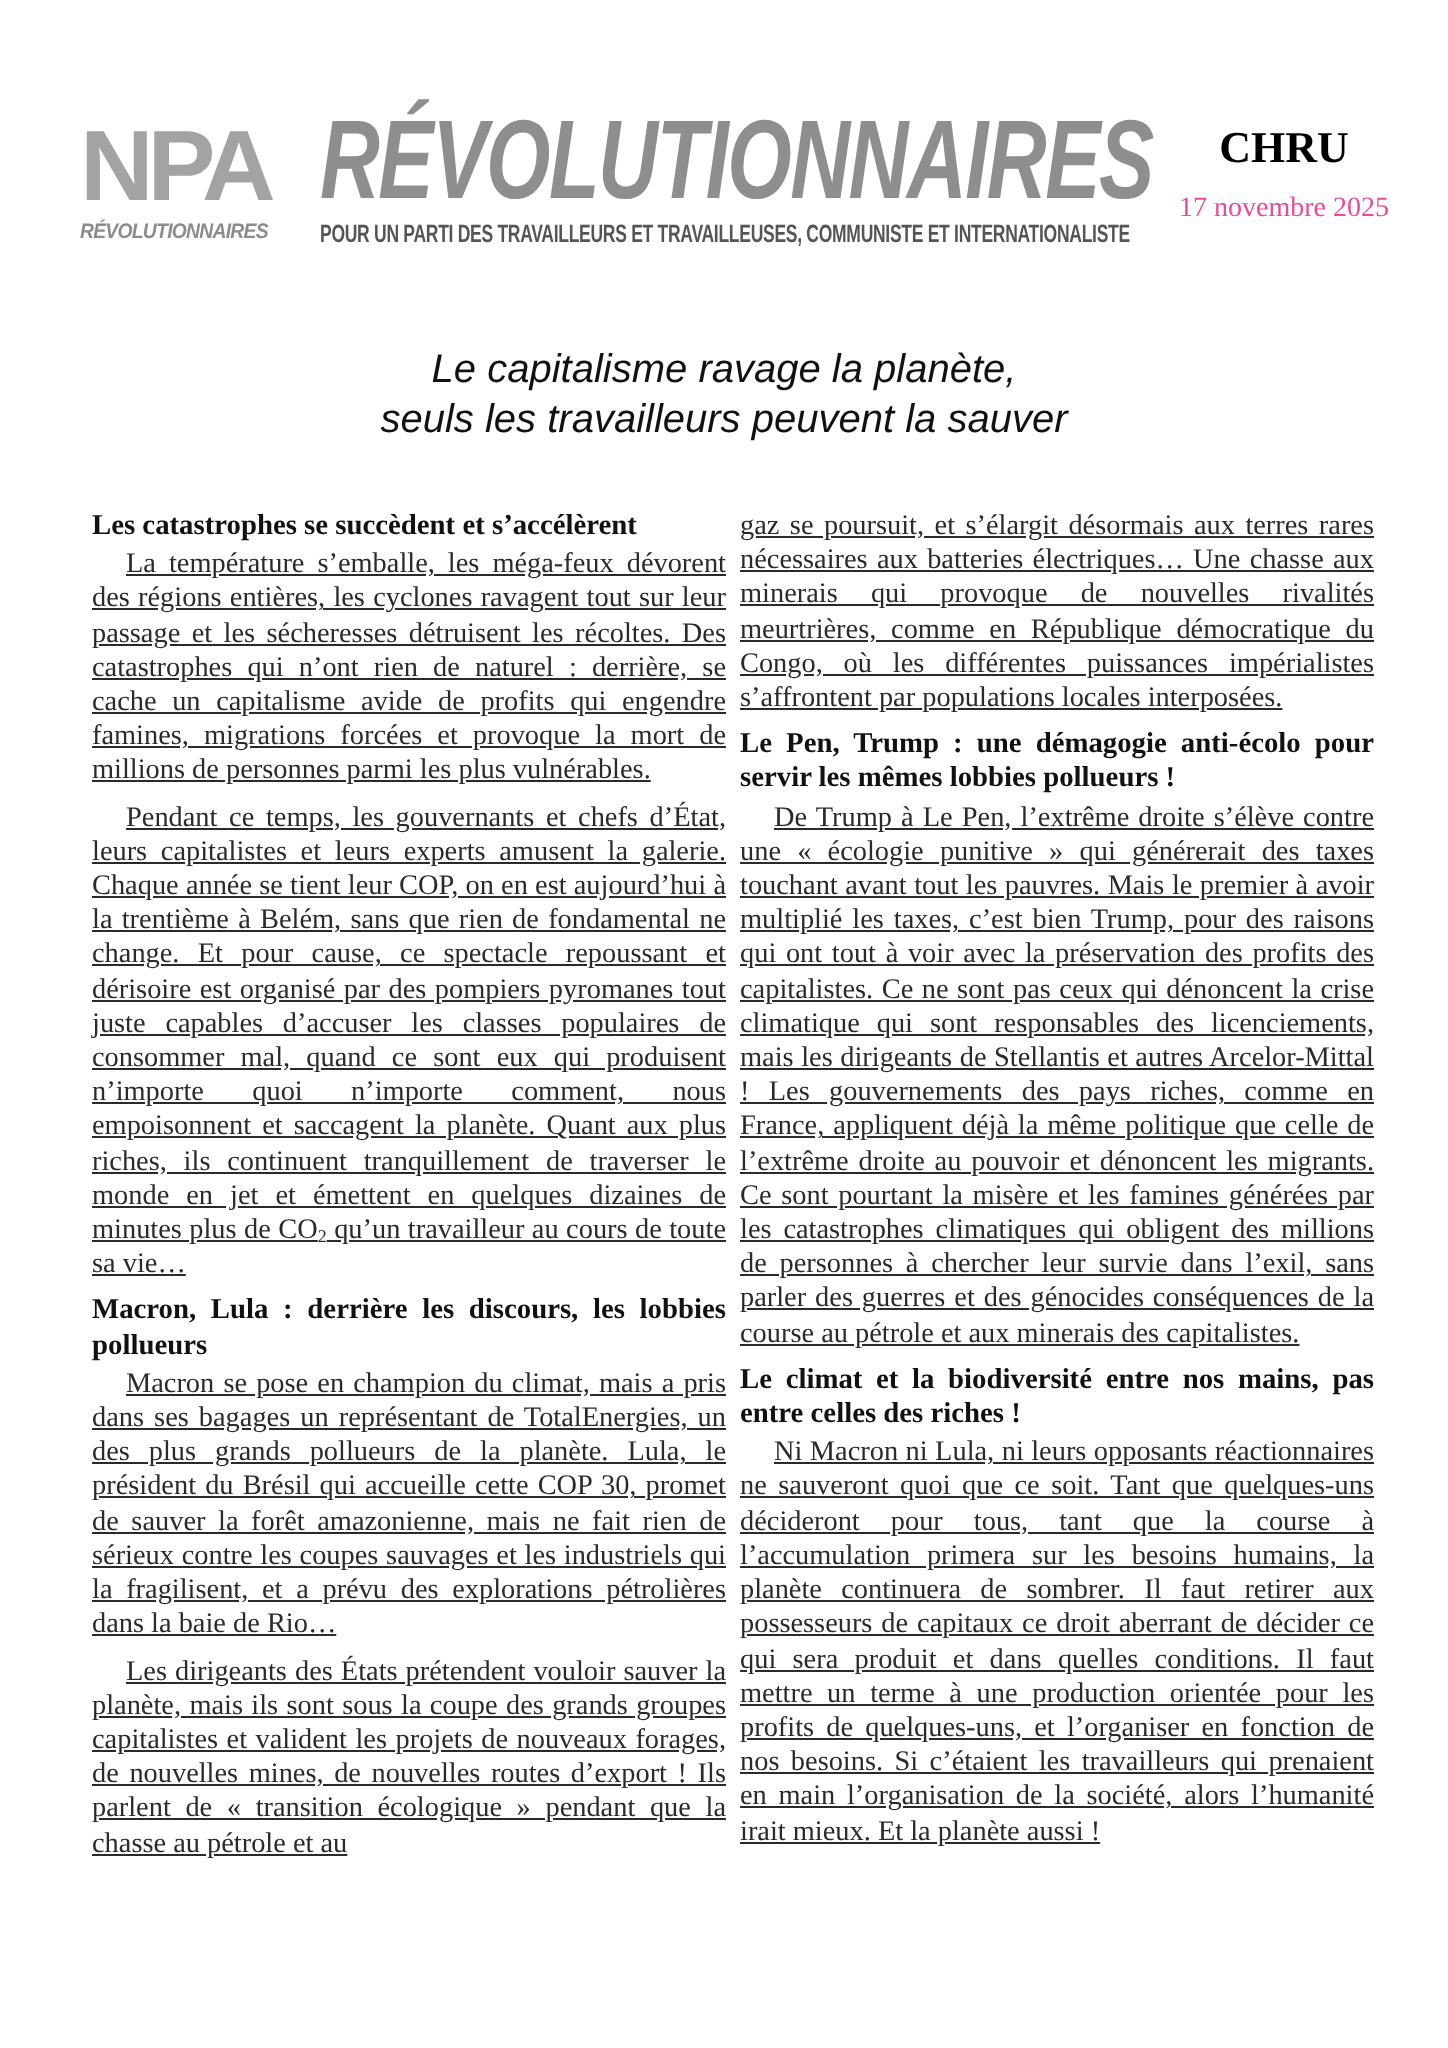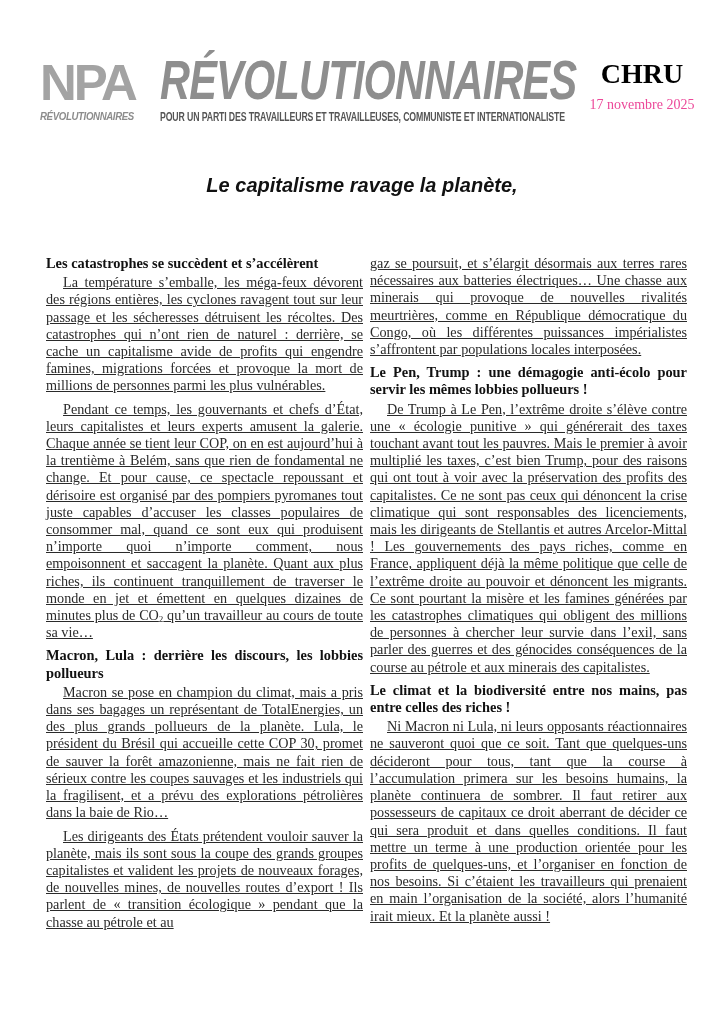--- a/index.html
+++ b/index.html
@@ -23,30 +23,30 @@
     line-height: 56px; color: #8e8e8e; letter-spacing: -1px; white-space: nowrap;
     transform: scaleX(0.74); transform-origin: left;
   }
   .logo-rev .rev-tagline {
     font-family: "Liberation Sans", sans-serif; font-weight: bold; font-size: 12.5px; color: #555555;
     white-space: nowrap; transform: scaleX(0.70); transform-origin: left; margin-top: 2px; letter-spacing: -0.2px;
   }
 
   .site-block { position: absolute; left: 578px; top: 60px; width: 128px; text-align: center; }
   .site-block .site-name {
-    font-family: "Liberation Serif", serif; font-weight: bold; font-size: 28px; line-height: 27px; color: #000; text-align: center;
+    font-family: "Liberation Serif", serif; font-weight: bold; font-size: 22px; line-height: 27px; color: #000; text-align: center;
   }
   .site-block .date {
     font-family: "Liberation Serif", serif; font-size: 14px; color: #ec4899; margin-top: 10px;
   }
 
   
   .main-title {
     position: absolute; left: 0; top: 173px; width: 724px; text-align: center;
-    font-family: "Liberation Sans", sans-serif; font-weight: bold; font-style: italic;
+    font-family: "Liberation Sans", sans-serif; font-weight: normal; font-style: italic;
     font-size: 20px; line-height: 25px; color: #111;
   }
 
   
   .col {
     position: absolute; top: 255px; width: 317px;
     font-family: "Liberation Serif", serif; font-size: 14.2px; line-height: 17.2px; color: #2a2a2a;
     text-align: justify; hyphens: none;
   }
   .col-left { left: 35px; margin-left: 11px; }
@@ -74,20 +74,21 @@
     <div class="rev-tagline">POUR UN PARTI DES TRAVAILLEURS ET TRAVAILLEUSES, COMMUNISTE ET INTERNATIONALISTE</div>
   </div>
 
   <div class="site-block">
     <div class="site-name">CHRU</div>
     <div class="date">17 novembre 2025</div>
   </div>
 
   <div class="main-title">
     <div>Le capitalisme ravage la planète,</div>
+    <div>seuls les travailleurs peuvent la sauver</div>
   </div>
 
   <div class="col col-left">
     <h2>Les catastrophes se succèdent et s’accélèrent</h2>
     <p>La température s’emballe, les méga-feux dévorent des régions entières, les cyclones ravagent tout sur leur passage et les sécheresses détruisent les récoltes. Des catastrophes qui n’ont rien de naturel : derrière, se cache un capitalisme avide de profits qui engendre famines, migrations forcées et provoque la mort de millions de personnes parmi les plus vulnérables.</p>
     <p><span>Pendant ce temps, les gouvernants et chefs d’État, leurs capitalistes et leurs experts amusent la galerie. Chaque année se tient leur COP, on en est aujourd’hui à la trentième à Belém, sans que rien de fondamental ne change. Et pour cause, ce spectacle repoussant et dérisoire est organisé par des pompiers pyromanes tout juste capables d’accuser les classes populaires de consommer mal, quand ce sont eux qui produisent n’importe quoi n’importe comment, nous empoisonnent et saccagent la planète. Quant aux plus riches, ils continuent tranquillement de traverser le monde en jet et émettent en quelques dizaines de minutes plus de CO</span><sub>2</sub><span> qu’un travailleur au cours de toute sa vie…</span></p>
     <h2>Macron, Lula : derrière les discours, les lobbies pollueurs</h2>
     <p>Macron se pose en champion du climat, mais a pris dans ses bagages un représentant de TotalEnergies, un des plus grands pollueurs de la planète. Lula, le président du Brésil qui accueille cette COP 30, promet de sauver la forêt amazonienne, mais ne fait rien de sérieux contre les coupes sauvages et les industriels qui la fragilisent, et a prévu des explorations pétrolières dans la baie de Rio…</p>
     <p>Les dirigeants des États prétendent vouloir sauver la planète, mais ils sont sous la coupe des grands groupes capitalistes et valident les projets de nouveaux forages, de nouvelles mines, de nouvelles routes d’export ! Ils parlent de « transition écologique » pendant que la chasse au pétrole et au</p>
   </div>

